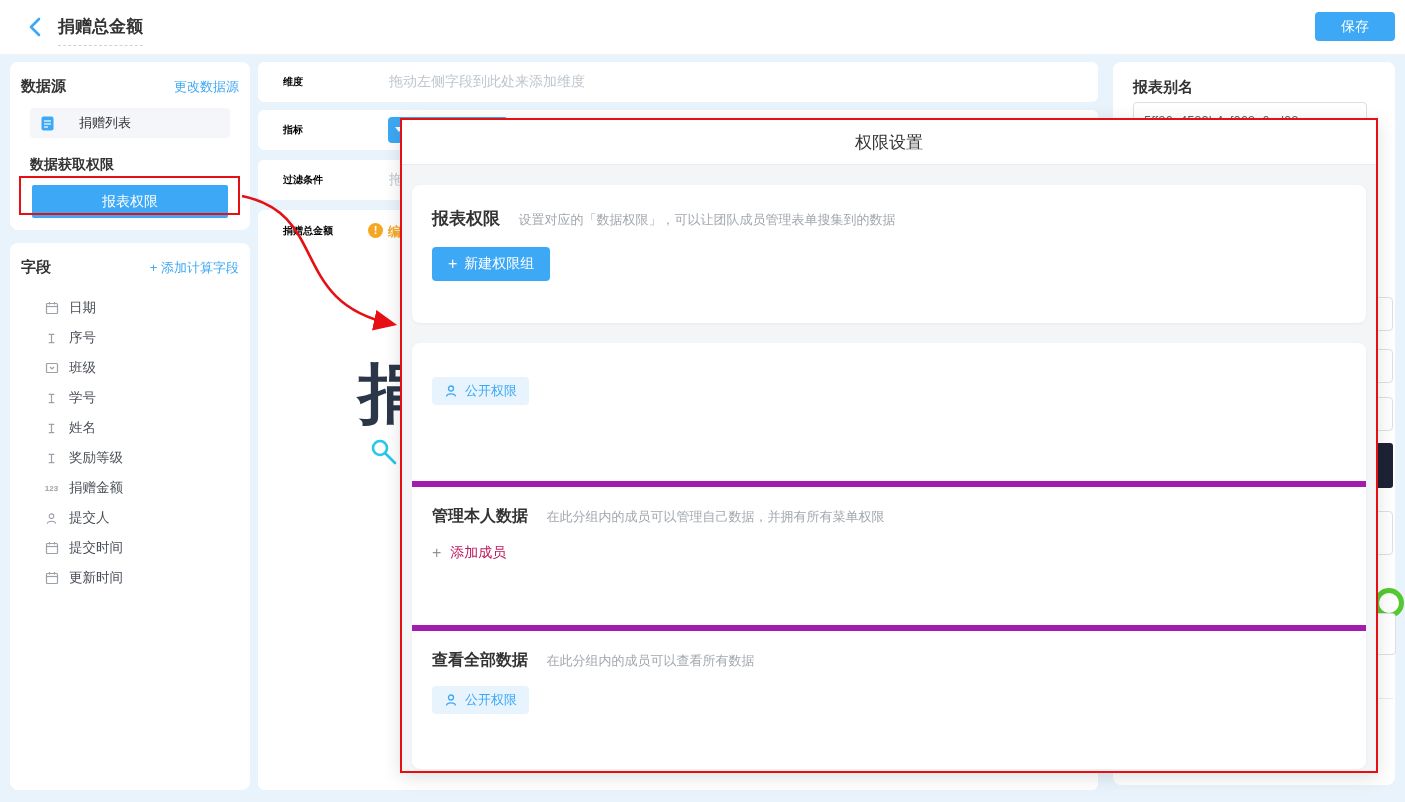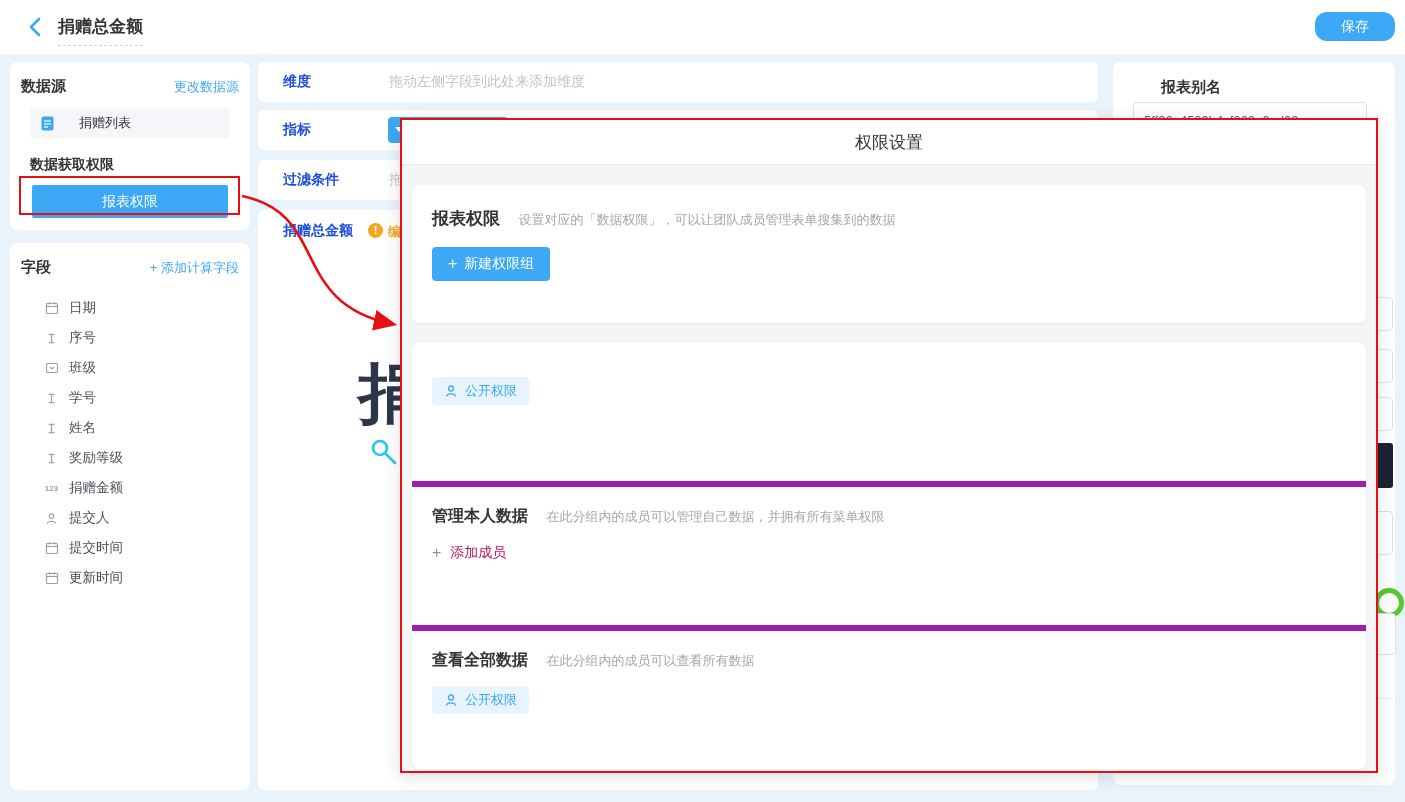--- a/index.html
+++ b/index.html
@@ -4,51 +4,51 @@
 <style>
   * { margin:0; padding:0; box-sizing:border-box; }
   html,body { background:#fff; }
   body { font-family:"Liberation Sans","DejaVu Sans",sans-serif; }
   #stage { position:relative; width:1405px; height:802px; overflow:hidden; background:#fff; }
 
   
   .topbar { position:absolute; left:0; top:0; width:1405px; height:55px; background:#fff; border-bottom:1px solid #f0f2f4; z-index:3; }
   .back-btn { position:absolute; left:24px; top:15px; width:24px; height:24px; cursor:pointer; }
   .page-title { position:absolute; left:58px; top:15px; font-size:17px; font-weight:700; color:#333; padding-bottom:7px; border-bottom:1px dashed #cfd3d8; }
-  .save-btn { position:absolute; left:1315px; top:12px; width:80px; height:29px; background:#3da8f5; color:#fff; font-size:14px; border:none; border-radius:12px; text-align:center; line-height:29px; cursor:pointer; }
+  .save-btn { position:absolute; left:1315px; top:12px; width:80px; height:29px; background:#3da8f5; color:#fff; font-size:14px; border:none; border-radius:4px; text-align:center; line-height:29px; cursor:pointer; }
 
   
   .page-bg { position:absolute; left:0; top:55px; width:1405px; height:747px; background:#e9f3fc; z-index:1; }
 
   .card { position:absolute; background:#fff; border-radius:8px; z-index:2; }
 
   
   .sb-row { display:flex; justify-content:space-between; align-items:center; padding:0 11px; }
   .sb-title { font-size:15px; font-weight:700; color:#333; }
   .sb-link { font-size:13px; color:#3da8f5; cursor:pointer; }
   .ds-item { margin:12px 20px 0; height:30px; background:#f4f6f9; border-radius:4px; display:flex; align-items:center; gap:24px; padding:0 10px; font-size:13px; color:#333; cursor:pointer; }
   .perm-title { margin:18px 20px 0; font-size:14px; font-weight:700; color:#333; }
   .report-perm-btn { margin:11px 22px 0; width:196px; height:33px; background:#3da8f5; border:none; border-radius:2px; color:#fff; font-size:14px; cursor:pointer; }
   .field-row { display:flex; align-items:center; gap:10px; height:30px; padding:0 20px 0 34px; font-size:13.5px; color:#4a4f57; cursor:grab; }
   .ic { display:inline-flex; width:15px; justify-content:center; flex:none; }
   .ic-num { font-size:8px; font-weight:700; color:#9aa1a9; letter-spacing:0; }
 
   
   .brow { position:absolute; left:258px; width:840px; background:#fff; border-radius:6px; z-index:2; }
-  .brow-label { position:absolute; left:25px; top:50%; transform:translateY(-50%); font-size:14px; color:#1d4ed8; font-weight:700; }
+  .brow-label { position:absolute; left:25px; top:50%; transform:translateY(-50%); font-size:10px; color:#000000; font-weight:700; }
   .brow-ph { position:absolute; left:131px; top:50%; transform:translateY(-50%); font-size:14px; color:#bfc6cd; }
   .metric-tag { position:absolute; left:130px; top:7px; width:120px; height:26px; background:#3da8f5; border-radius:4px; }
   .metric-caret { position:absolute; left:7px; top:10px; width:0; height:0; border-left:4px solid transparent; border-right:4px solid transparent; border-top:5px solid #fff; }
   .warn-dot { position:absolute; left:110px; top:13px; width:15px; height:15px; border-radius:50%; background:#f5a623; color:#fff; font-size:11px; font-weight:700; text-align:center; line-height:15px; }
   .edit-partial { position:absolute; left:130px; top:13px; font-size:13px; color:#f5a623; font-weight:700; }
   .preview-char { position:absolute; left:100px; top:150px; font-size:66px; font-weight:700; color:#2b3648; line-height:1; }
   .zoom-ic { position:absolute; left:112px; top:228px; }
 
   
-  .alias-label { position:absolute; left:20px; top:16px; font-size:15px; font-weight:700; color:#333;margin-left:28px; }
+  .alias-label { position:absolute; left:20px; top:16px; font-size:15px; font-weight:700; color:#333; }
   .alias-input { position:absolute; left:20px; top:40px; width:234px; height:36px; border:1px solid #dcdfe6; border-radius:4px; padding:0 10px; font-size:13px; color:#606266; font-family:"Liberation Sans",sans-serif; background:#fff; }
   .r-input { position:absolute; left:20px; width:260px; height:34px; border:1px solid #dcdfe6; border-radius:4px; background:#fff; }
   .r-swatch { position:absolute; left:172px; top:381px; width:108px; height:45px; background:#1d2335; border-radius:3px; }
   .r-toggle { position:absolute; left:261px; top:526px; width:30px; height:30px; border:5px solid #55c932; border-radius:50%; background:#fff; }
   .r-divider { position:absolute; left:20px; top:636px; width:260px; height:1px; background:#ececec; }
 
   
   .modal { position:absolute; left:400px; top:118px; width:978px; height:655px; background:#f4f5f7; border:2px solid #e50f14; z-index:10; box-shadow:0 4px 18px rgba(0,0,0,.12); }
   .modal-head { height:45px; background:#fff; border-bottom:1px solid #ebebeb; text-align:center; line-height:45px; font-size:17px; color:#333; }
   .m-card { position:absolute; left:10px; right:10px; background:#fff; border-radius:8px; box-shadow:0 1px 3px rgba(0,0,0,.05); }

